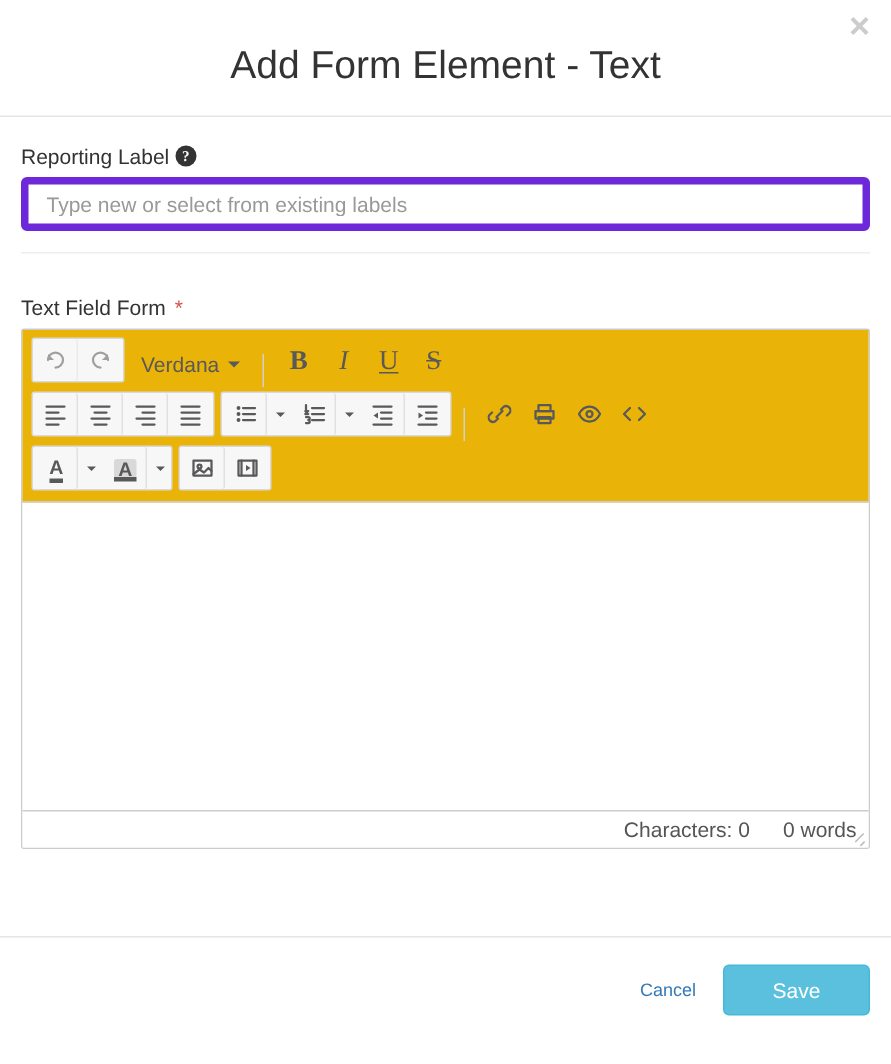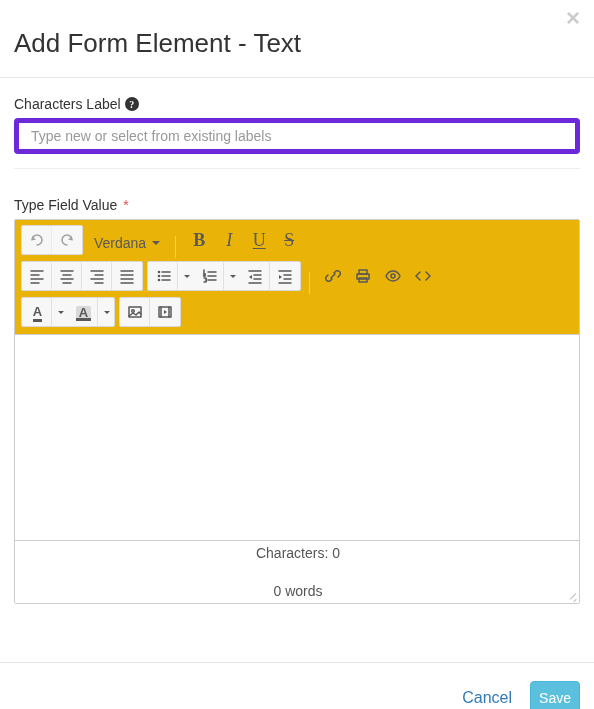--- a/index.html
+++ b/index.html
@@ -22,20 +22,21 @@
     right: 14px;
     font-size: 24px;
     color: #ccc;
     line-height: 1;
     cursor: pointer;
     font-weight: bold;
   }
   .header {
     padding: 28px 14px 18px 14px;
     border-bottom: 1px solid #e5e5e5;
+    text-align: center;
   }
   .header h1 {
     margin: 0;
     font-size: 26px;
     font-weight: 400;
     color: #333;
   }
   .body {
     padding: 18px 14px 10px 14px;
   }
@@ -199,21 +200,20 @@
     border-top: 1px solid #ccc;
     background: #fff;
     font-size: 14px;
     color: #555;
     display: flex;
     justify-content: flex-end;
     align-items: center;
     padding: 4px 8px 4px 10px;
     gap: 22px;
     position: relative;
-    flex-direction: column;
   }
   .resize {
     position: absolute;
     right: 2px; bottom: 2px;
     width: 10px; height: 10px;
     cursor: nwse-resize;
   }
   .resize::before, .resize::after {
     content: "";
     position: absolute;
@@ -225,29 +225,29 @@
     border-top: 1px solid #e5e5e5;
     padding: 18px 14px;
     display: flex;
     justify-content: flex-end;
     align-items: center;
     gap: 18px;
     margin-top: 38px;
   }
   .cancel-link {
     color: #337ab7;
-    font-size: 16px;
+    font-size: 12px;
     cursor: pointer;
   }
   .save-btn {
     background: #5bc0de;
     border: 1px solid #46b8da;
     color: #fff;
     font-size: 14px;
-    padding: 8px 8px;
+    padding: 8px 32px;
     border-radius: 4px;
     cursor: pointer;
   }
   .combo {
     display: flex;
     align-items: center;
   }
   .combo .btn.split-main { padding: 0 4px 0 6px; }
   .combo .btn.split-arrow { min-width: 16px; padding: 0 4px; }
   .disabled { opacity: 0.55; }
@@ -258,31 +258,31 @@
 <div class="modal">
   <div class="close">×</div>
 
   <div class="header">
     <h1>Add Form Element - Text</h1>
   </div>
 
   <div class="body">
     <div class="field-group">
       <div class="field-label">
-        <span>Characters Label</span>
+        <span>Reporting Label</span>
         <span class="help-icon">?</span>
       </div>
       <input class="text-input" placeholder="Type new or select from existing labels" style="">
     </div>
 
     <hr class="sep">
 
     <div class="field-group">
       <div class="field-label">
-        <span>Type Field Value</span>
+        <span>Text Field Form</span>
         <span class="req">*</span>
       </div>
 
       <div class="editor">
         <div class="toolbar">
 
           <div class="tool-group sepline">
             <div class="btn disabled" title="Undo">
               <svg class="ico" viewBox="0 0 16 16">
                   <path d="M3 8 A5 5 0 1 1 8 13"></path>

